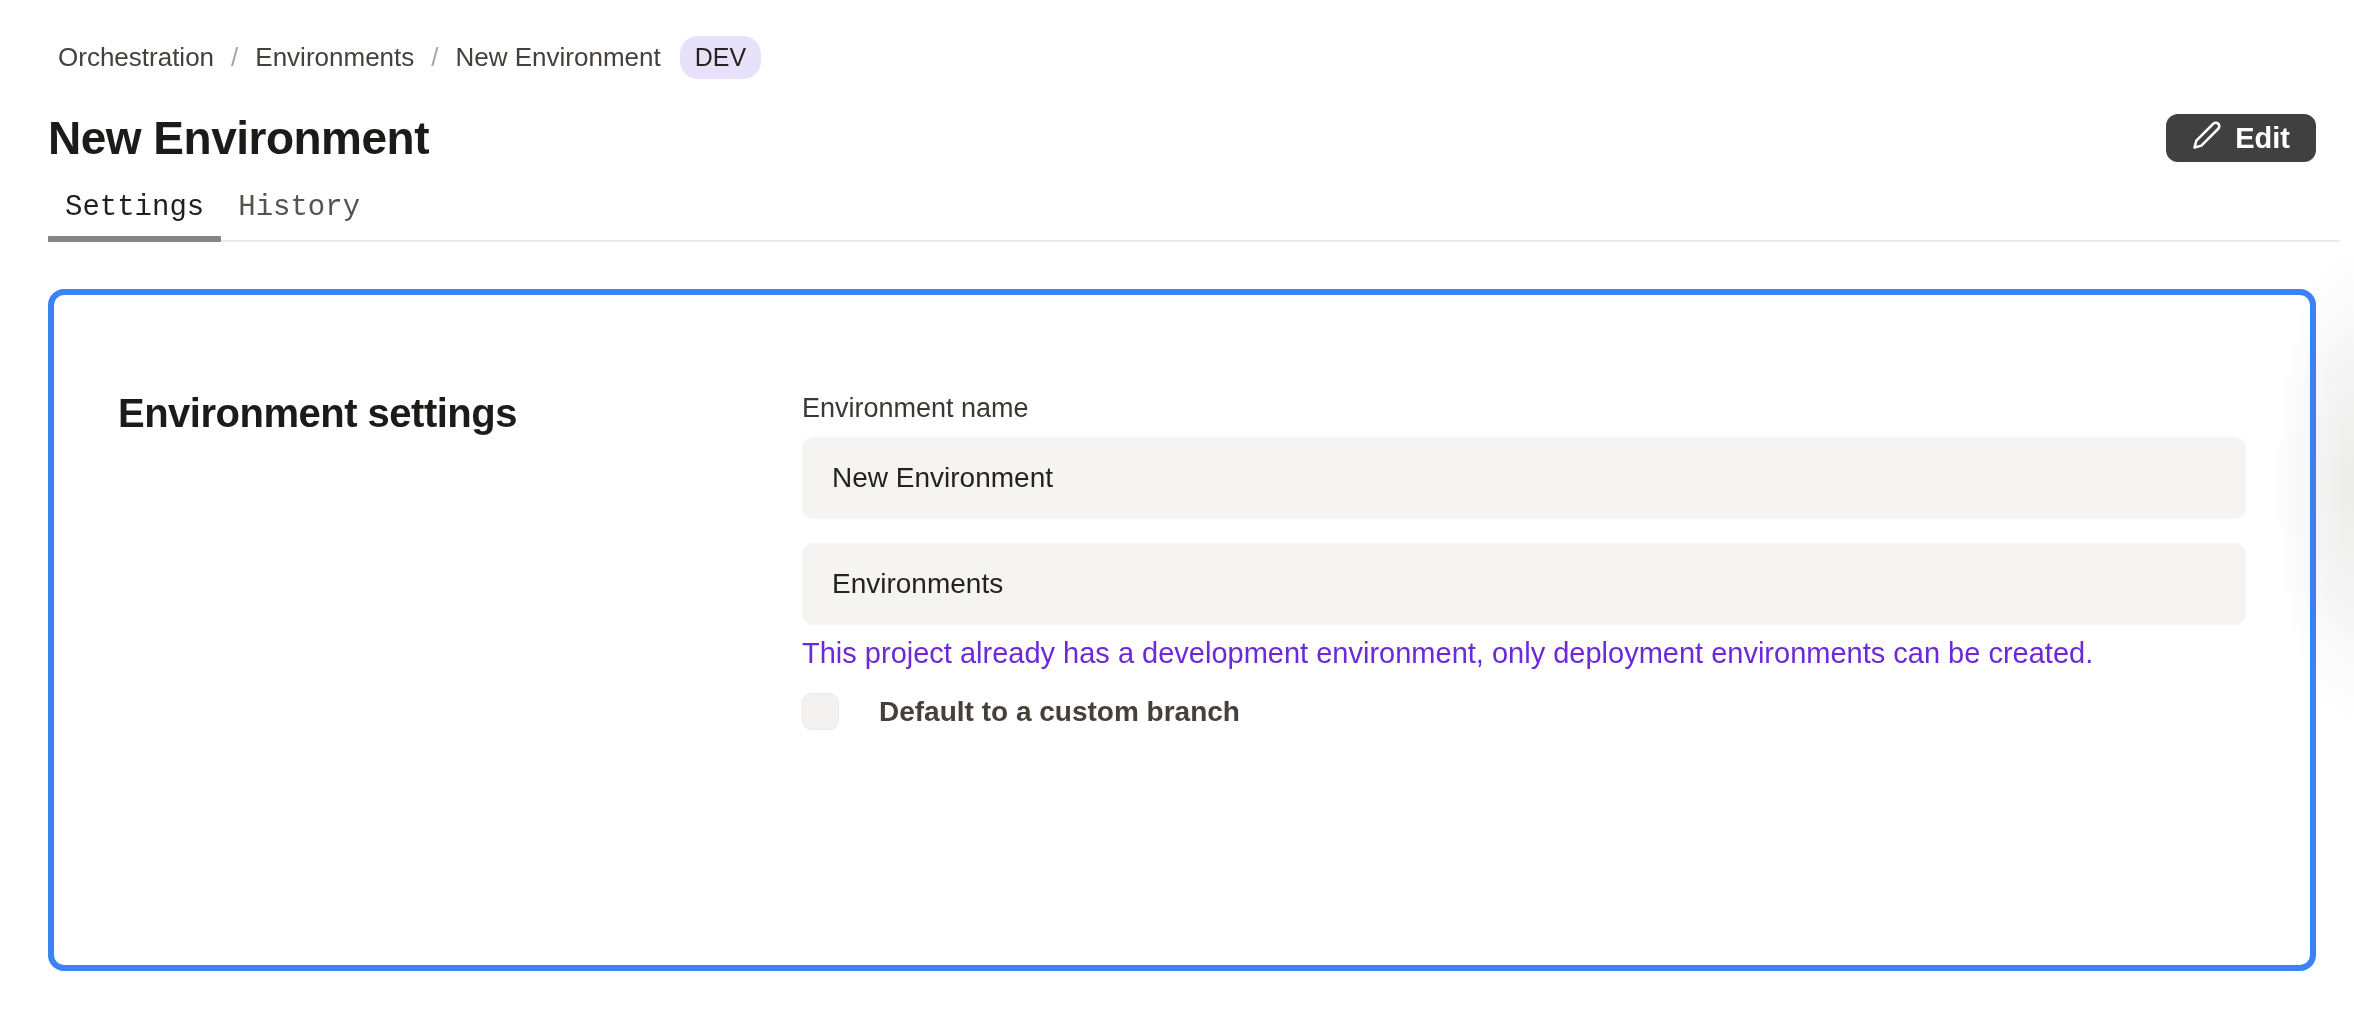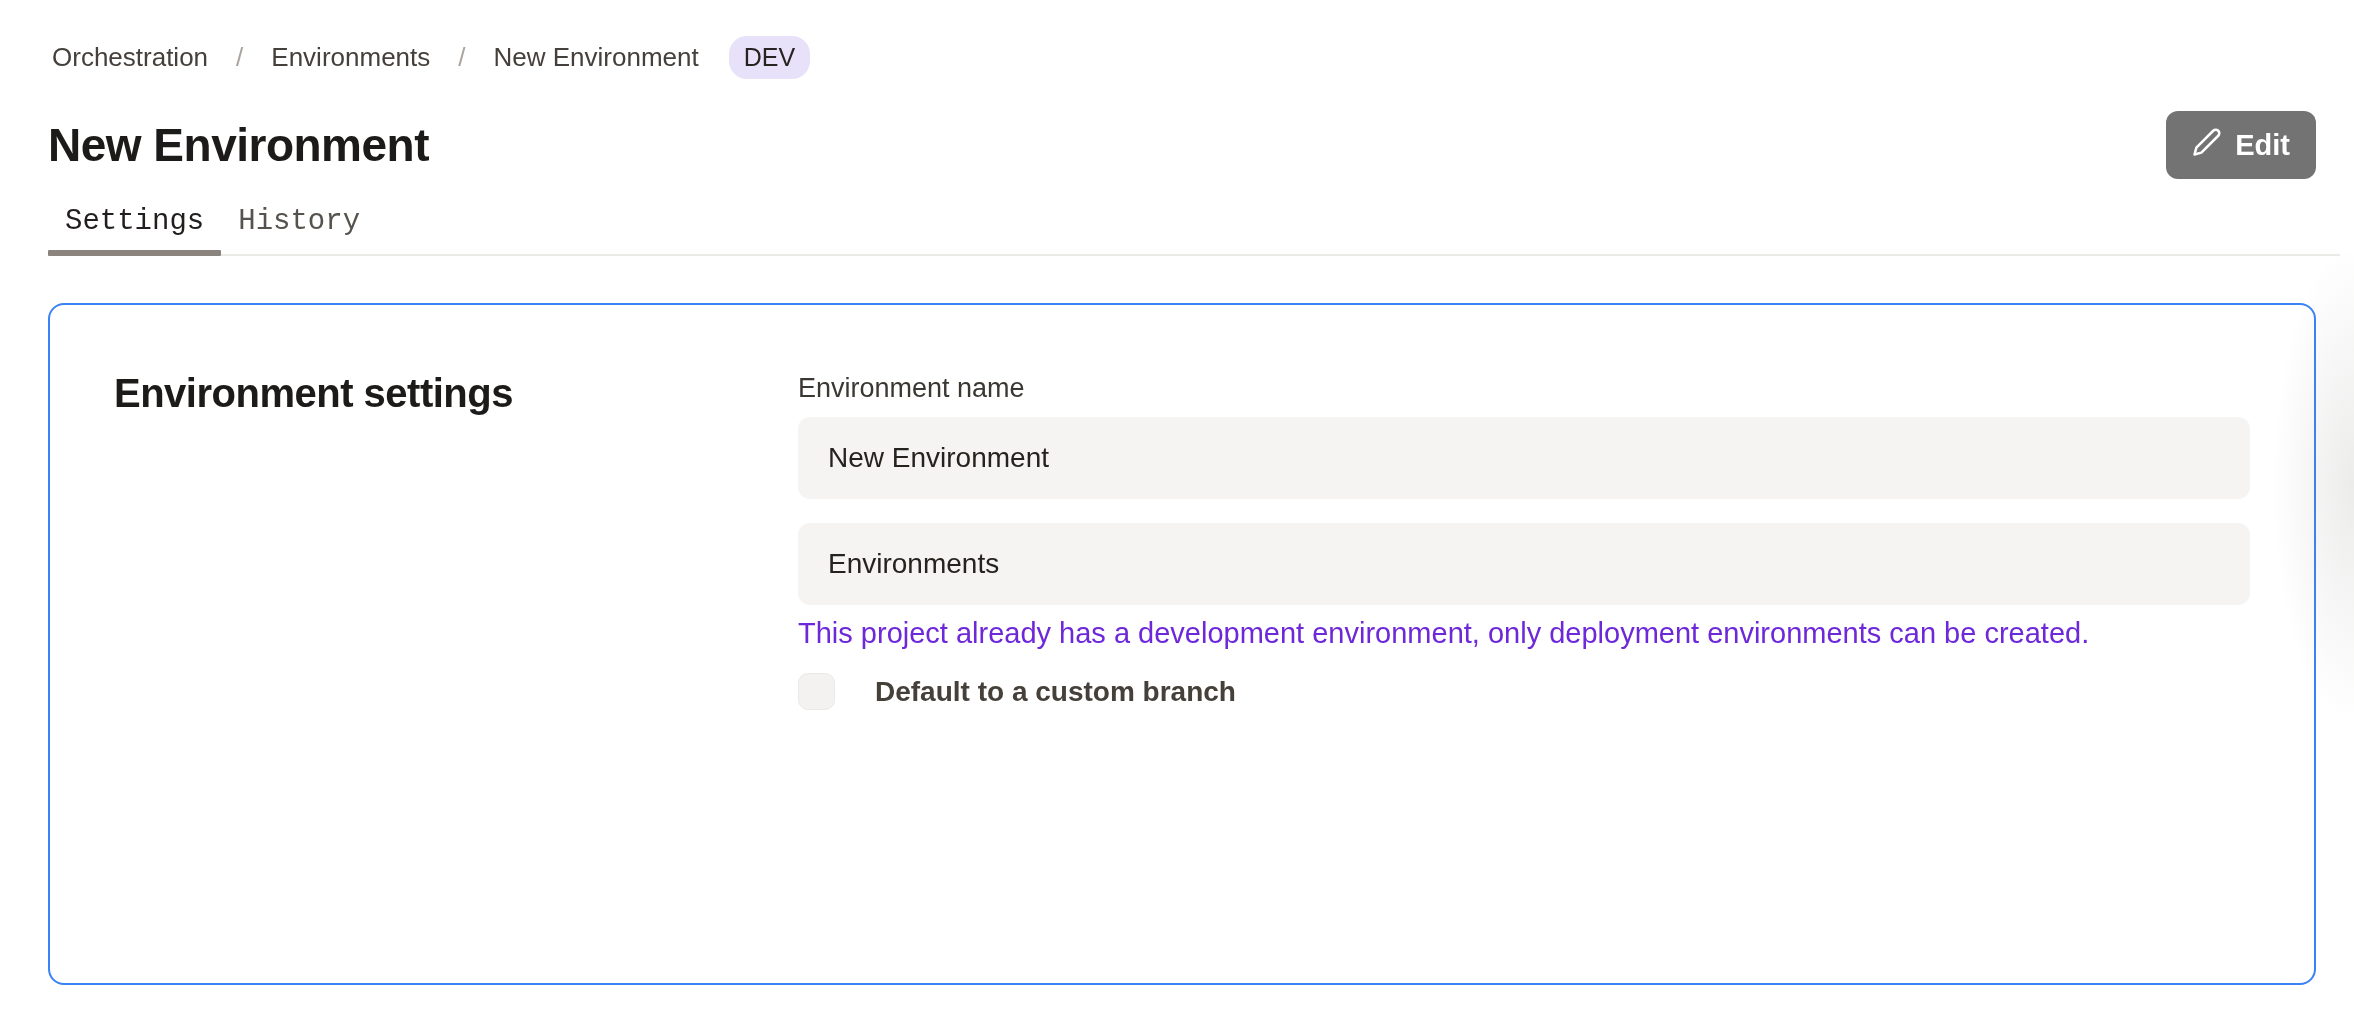--- a/index.html
+++ b/index.html
@@ -9,24 +9,24 @@
     background: #ffffff;
     font-family: "Liberation Sans", sans-serif;
     color: #211e1d;
     overflow: hidden;
   }
   .page { padding: 0 38px 0 48px; position: relative; }
 
   
   .breadcrumb {
     padding-top: 36px;
-    margin-left: 4px;
-    display: flex;
-    align-items: center;
-    gap: 28px;
+    margin-left: 10px;
+    display: flex;
+    align-items: center;
+    gap: 17px;
     font-size: 26px;
     color: #45403b;
   }
   .crumb { cursor: pointer; }
   .sep { color: #aaa49e; }
   .badge {
     background: #e7e2fa;
     color: #262321;
     font-size: 25px;
     padding: 7px 15px;
@@ -44,23 +44,23 @@
   h1 {
     font-size: 46px;
     font-weight: 700;
     letter-spacing: -0.5px;
     color: #1d1b19;
   }
   .edit-btn {
     display: flex;
     align-items: center;
     gap: 13px;
-    height: 68px;
+    height: 48px;
     padding: 0 26px;
-    background: #737373;
+    background: #404040;
     color: #ffffff;
     border: none;
     border-radius: 12px;
     font-family: "Liberation Sans", sans-serif;
     font-size: 29px;
     font-weight: 700;
     cursor: pointer;
   }
 
   
@@ -84,25 +84,25 @@
     position: absolute;
     left: 0; right: 0; bottom: -2px;
     height: 6px;
     background: #8b847e;
     border-radius: 1px;
   }
 
   
   .card {
     margin-top: 47px;
-    border: 2px solid #3b82f6;
+    border: 6px solid #3b82f6;
     border-radius: 16px;
     background: #ffffff;
     display: flex;
-    padding: 58px 64px 40px;
+    padding: 88px 64px 40px;
     min-height: 682px;
   }
   .card-left { width: 684px; flex-shrink: 0; }
   h2 {
     margin-top: 8px;
     font-size: 40px;
     font-weight: 700;
     letter-spacing: -0.5px;
     color: #1d1b19;
   }

